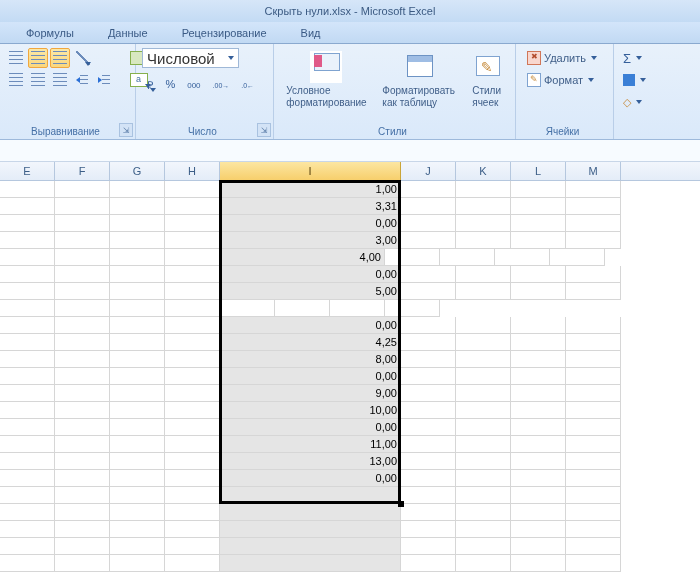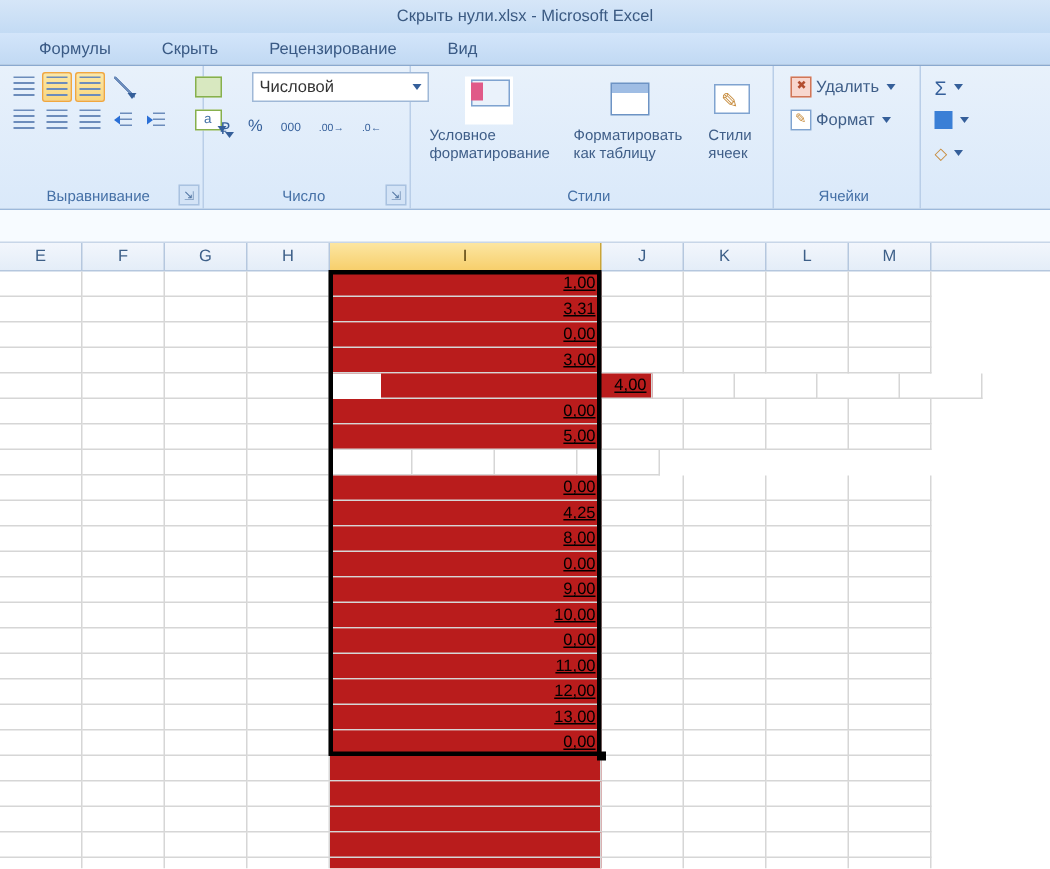--- a/index.html
+++ b/index.html
@@ -21,40 +21,40 @@
 .sep { width: 1px; background: #b9cee8; margin: 2px 2px; }
 
 .align-col { display: flex; flex-direction: column; gap: 2px; }
 .align-row { display: flex; gap: 2px; }
 .sbtn { width: 20px; height: 20px; }
 .split-ind { position: absolute; right: 1px; bottom: 1px; width: 0; height: 0; border-left: 3px solid transparent; border-right: 3px solid transparent; border-top: 4px solid #355f9a; }
 
 .wrap-row { display: flex; align-items: center; gap: 2px; }
 .wrap-btn { width: 28px; height: 20px; }
 
-.num-combo { width: 118px; height: 20px; border: 1px solid #9fb8d7; background: #fff; display: flex; align-items: center; font-size: 11px; color: #333; padding: 0 4px; justify-content: space-between; cursor: pointer; margin-left: 26px; }
+.num-combo { width: 97px; height: 20px; border: 1px solid #9fb8d7; background: #fff; display: flex; align-items: center; font-size: 15px; color: #333; padding: 0 4px; justify-content: space-between; cursor: pointer; }
 .num-row { display: flex; gap: 2px; margin-top: 3px; }
 .nbtn { height: 20px; padding: 0 4px; font-size: 11px; color: #355f9a; }
 
 .big-btn { display: flex; flex-direction: column; align-items: center; gap: 2px; padding: 2px 4px 0; border: 1px solid transparent; border-radius: 2px; cursor: pointer; }
 .big-lbl { font-size: 10px; color: #3f5e88; line-height: 12px; }
 .big-lbl span { display: block; }
 
 .cell-grp-row { display: flex; flex-direction: column; gap: 2px; }
 .cbtn { height: 20px; display: flex; align-items: center; gap: 3px; padding: 0 4px; font-size: 11px; color: #3f5e88; border: 1px solid transparent; border-radius: 2px; cursor: pointer; }
 
 .sheet-area { position: relative; height: calc(579px - 22px - 22px - 96px); overflow: hidden; background: #fff; }
 .col-headers { display: flex; height: 19px; border-bottom: 1px solid #b5c7de; background: linear-gradient(#f2f6fc,#e4edf8); }
 .colh { border-right: 1px solid #b5c7de; font-size: 11px; color: #3d5f88; display: flex; align-items: center; justify-content: center; user-select: none; }
 .colh.sel { background: linear-gradient(#fce6a2,#f7cf6c); color: #5a4410; border-right: 1px solid #caa538; }
 
 .grid { position: relative; }
 .row { display: flex; height: 17px; }
 .cell { border-right: 1px solid #d6d6d6; border-bottom: 1px solid #d6d6d6; font-size: 11px; display: flex; align-items: center; justify-content: flex-end; padding: 0 3px; color: #000; }
-.cell.selcol { background: #b91c1c; text-decoration: underline; }
+.cell.selcol { background: #e5e5e5; }
 
 .thick-border { position: absolute; border: 3px solid #000; pointer-events: none; background: transparent; }
 .fill-handle { position: absolute; width: 6px; height: 6px; background: #000; pointer-events: none; }
 
 
 .ico-align-tl, .ico-align-tc, .ico-align-tr,
 .ico-align-ml, .ico-align-mc, .ico-align-mr { width: 14px; height: 14px; background: repeating-linear-gradient(#6c8cbb 0 1px, transparent 1px 4px); }
 .ico-indent-dec, .ico-indent-inc { width: 14px; height: 14px; background: linear-gradient(#6c8cbb,#6c8cbb) 4px 2px/8px 1px no-repeat, linear-gradient(#6c8cbb,#6c8cbb) 4px 6px/8px 1px no-repeat, linear-gradient(#6c8cbb,#6c8cbb) 4px 10px/8px 1px no-repeat; position: relative; }
 .ico-indent-dec::before, .ico-indent-inc::before { content:''; position:absolute; left:0; top:4px; width:0; height:0; border-top:3px solid transparent; border-bottom:3px solid transparent; }
 .ico-indent-dec::before { border-right:4px solid #2a6fd6; }
@@ -92,21 +92,21 @@
 </style>
 </head>
 <body>
 
 <div class="titlebar">
   <span>Скрыть нули.xlsx - Microsoft Excel</span>
 </div>
 
 <div class="tabbar">
   <div class="tab">Формулы</div>
-  <div class="tab">Скрыть</div>
+  <div class="tab">Данные</div>
   <div class="tab">Рецензирование</div>
   <div class="tab">Вид</div>
 </div>
 
 <div class="ribbon">
 
   <div class="group" style="width:136px">
     <div class="grp-body">
       <div class="align-col">
         <div class="align-row">
@@ -318,21 +318,21 @@
         <div class="cell" style="width: 55px;"></div>
         <div class="cell" style="width: 55px;"></div>
         <div class="cell" style="width: 55px;"></div>
         <div class="cell" style="width: 55px;"></div>
       </div>
       <div class="row">
         <div class="cell" style="width: 55px;"></div>
         <div class="cell" style="width: 55px;"></div>
         <div class="cell" style="width: 55px;"></div>
         <div class="cell" style="width: 55px;"></div>
-        <div class="cell selcol" style="width: 181px; margin-left: 34px;">4,00</div>
+        <div class="cell selcol" style="width: 165px;">4,00</div>
         <div class="cell" style="width: 55px;"></div>
         <div class="cell" style="width: 55px;"></div>
         <div class="cell" style="width: 55px;"></div>
         <div class="cell" style="width: 55px;"></div>
       </div>
       <div class="row">
         <div class="cell" style="width: 55px;"></div>
         <div class="cell" style="width: 55px;"></div>
         <div class="cell" style="width: 55px;"></div>
         <div class="cell" style="width: 55px;"></div>
@@ -439,31 +439,20 @@
         <div class="cell" style="width: 55px;"></div>
         <div class="cell" style="width: 55px;"></div>
         <div class="cell" style="width: 55px;"></div>
       </div>
       <div class="row">
         <div class="cell" style="width: 55px;"></div>
         <div class="cell" style="width: 55px;"></div>
         <div class="cell" style="width: 55px;"></div>
         <div class="cell" style="width: 55px;"></div>
         <div class="cell selcol" style="width: 181px;">11,00</div>
-        <div class="cell" style="width: 55px;"></div>
-        <div class="cell" style="width: 55px;"></div>
-        <div class="cell" style="width: 55px;"></div>
-        <div class="cell" style="width: 55px;"></div>
-      </div>
-      <div class="row">
-        <div class="cell" style="width: 55px;"></div>
-        <div class="cell" style="width: 55px;"></div>
-        <div class="cell" style="width: 55px;"></div>
-        <div class="cell" style="width: 55px;"></div>
-        <div class="cell selcol" style="width: 181px;">12,00</div>
         <div class="cell" style="width: 55px;"></div>
         <div class="cell" style="width: 55px;"></div>
         <div class="cell" style="width: 55px;"></div>
         <div class="cell" style="width: 55px;"></div>
       </div>
       <div class="row">
         <div class="cell" style="width: 55px;"></div>
         <div class="cell" style="width: 55px;"></div>
         <div class="cell" style="width: 55px;"></div>
         <div class="cell" style="width: 55px;"></div>

